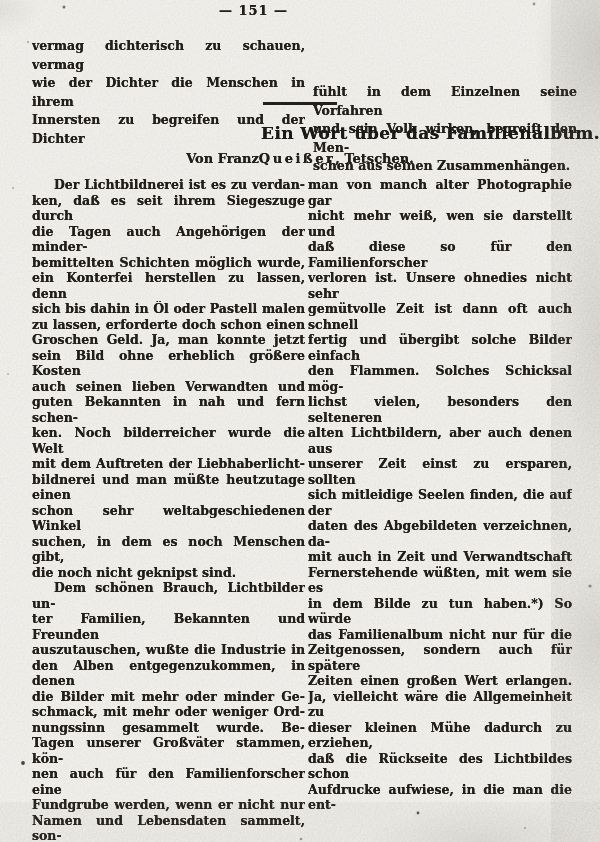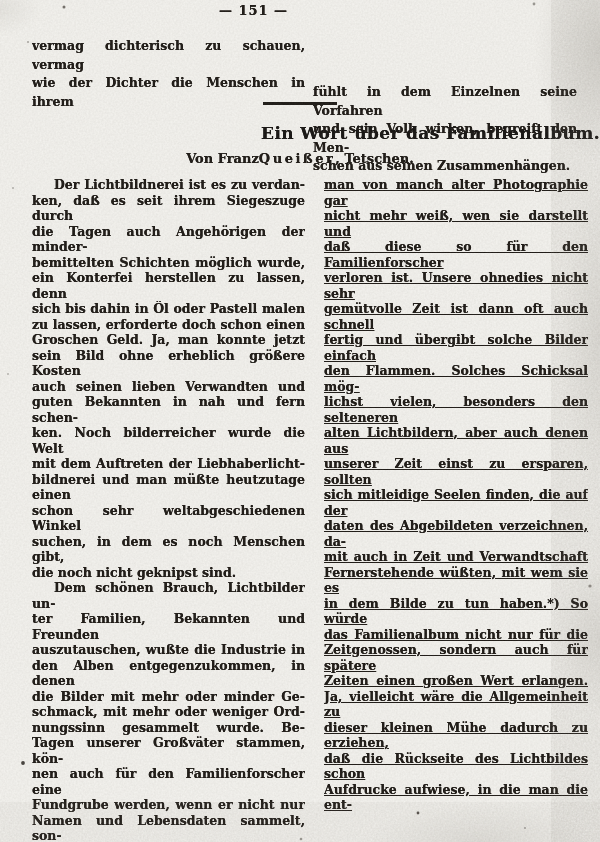--- a/index.html
+++ b/index.html
@@ -35,21 +35,21 @@
     position:absolute;top:123px;left:0;width:600px;
     text-align:right;font-size:17px;letter-spacing:.4px;color:#141210;
   }
   .byline{
     position:absolute;top:151px;left:0;width:600px;
     text-align:center;font-size:13px;
   }
   .byline .prefix{margin-right:0;}
   .byline .author{letter-spacing:2.5px;}
   .body-left {top:177px;left:32px;width:273px;}
-  .body-right{top:177px;left:324px;width:264px;text-decoration:underline;}
+  .body-right{top:177px;left:308px;width:264px;}
   .line{
     font-size:12.5px;line-height:15.5px;
     text-align:justify;text-align-last:justify;
     overflow:hidden;
   }
   .line.endline{text-align-last:left;}
   .line.indent{text-indent:22px;}
   .specks{
     position:absolute;top:0;left:0;width:2px;height:2px;border-radius:50%;
     background:transparent;
@@ -71,20 +71,21 @@
 <body>
 
 <div class="page ink">
 
   <div class="pagenum">— 151 —</div>
 
   <div class="col prev-left">
       <div class="para">
         <div class="line">vermag dichterisch zu schauen, vermag</div>
         <div class="line">wie der Dichter die Menschen in ihrem</div>
+        <div class="line">Innersten zu begreifen und der Dichter</div>
       </div>
     </div>
   <div class="col prev-right">
       <div class="para">
         <div class="line">fühlt in dem Einzelnen seine Vorfahren</div>
         <div class="line">und sein Volk wirken, begreift den Men-</div>
         <div class="line endline">schen aus seinen Zusammenhängen.</div>
       </div>
     </div>
 

